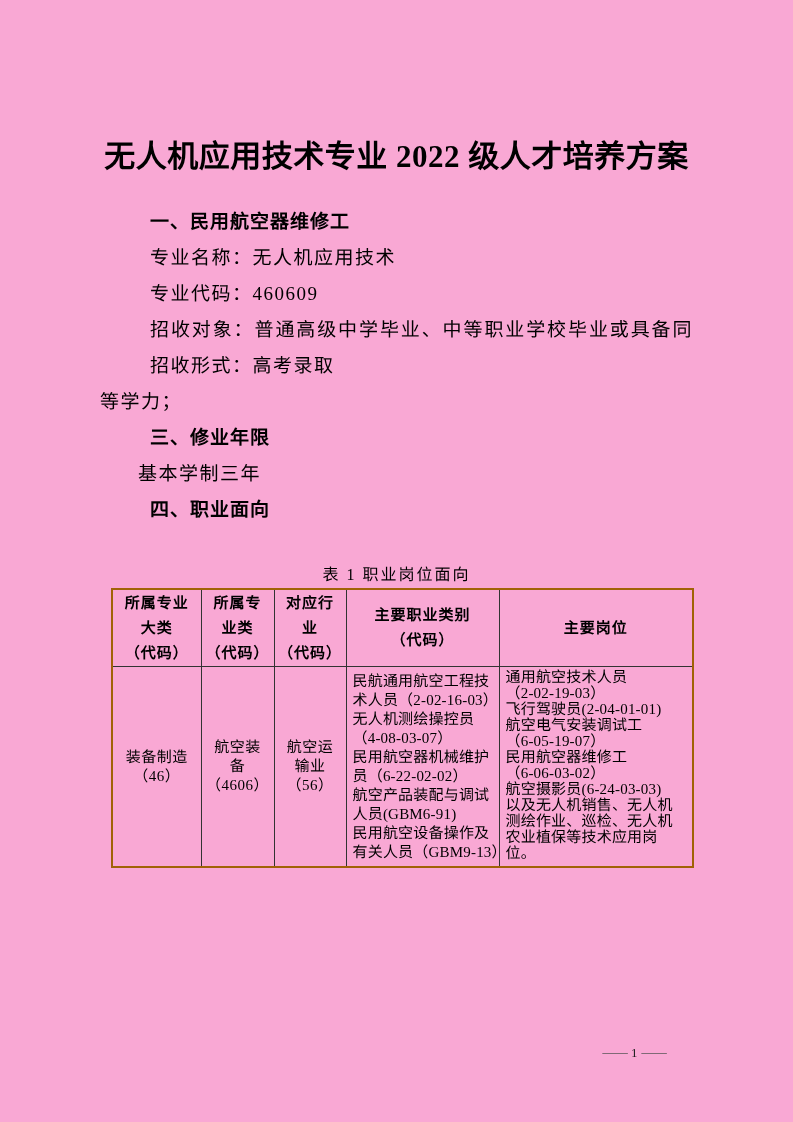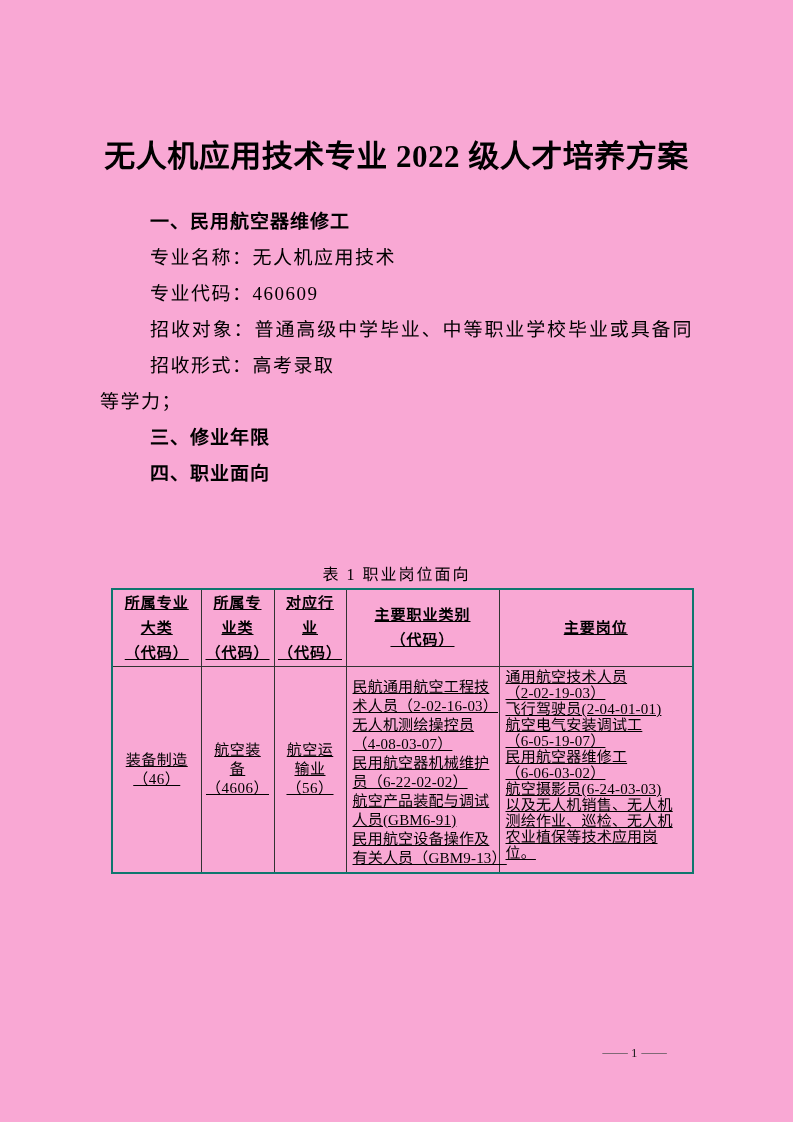--- a/index.html
+++ b/index.html
@@ -50,22 +50,21 @@
     text-align:center;
     font-size:16px;
     line-height:26px;
     letter-spacing:2px;
   }
   table.jobs-table {
     position:absolute; top:588px; left:111px;
     width:581px;
     border-collapse:collapse;
     table-layout:fixed;
-    border:2px solid #0f766e;
-    text-decoration:underline;
+    border:2px solid #a16207;
   }
   .jobs-table th, .jobs-table td {
     border:1px solid #333;
     padding:0;
     font-weight:normal;
   }
   .jobs-table th {
     height:76px;
     font-family:"Liberation Serif","DejaVu Serif",serif;
     font-weight:bold;
@@ -81,21 +80,21 @@
     text-align:center;
     vertical-align:middle;
     line-height:19px;
     letter-spacing:0.5px;
   }
   td.cell-occupations {
     vertical-align:middle;
     text-align:left;
     line-height:19px;
     letter-spacing:0.2px;
-    padding:8px 1px 2px 6px;
+    padding:2px 1px 2px 6px;
   }
   td.cell-positions {
     vertical-align:top;
     text-align:left;
     line-height:16px;
     letter-spacing:0.2px;
     padding:2px 1px 1px 6px;
   }
   .footer {
     position:absolute; top:1046px; left:608px;
@@ -118,20 +117,21 @@
   <h1 class="doc-title">无人机应用技术专业 2022 级人才培养方案</h1>
 
   <div class="content">
     <div class="line heading">一、民用航空器维修工</div>
     <div class="line para">专业名称：无人机应用技术</div>
     <div class="line para">专业代码：460609</div>
     <div class="line just-line">招收对象：普通高级中学毕业、中等职业学校毕业或具备同</div>
     <div class="line para">招收形式：高考录取</div>
     <div class="line">等学力；</div>
     <div class="line heading">三、修业年限</div>
+    <div class="line para-flush">基本学制三年</div>
     <div class="line heading">四、职业面向</div>
   </div>
 
   <div class="table-caption">表 1 职业岗位面向</div>
 
   <table class="jobs-table">
     <colgroup>
       <col style="width:89px">
       <col style="width:73px">
       <col style="width:72px">

